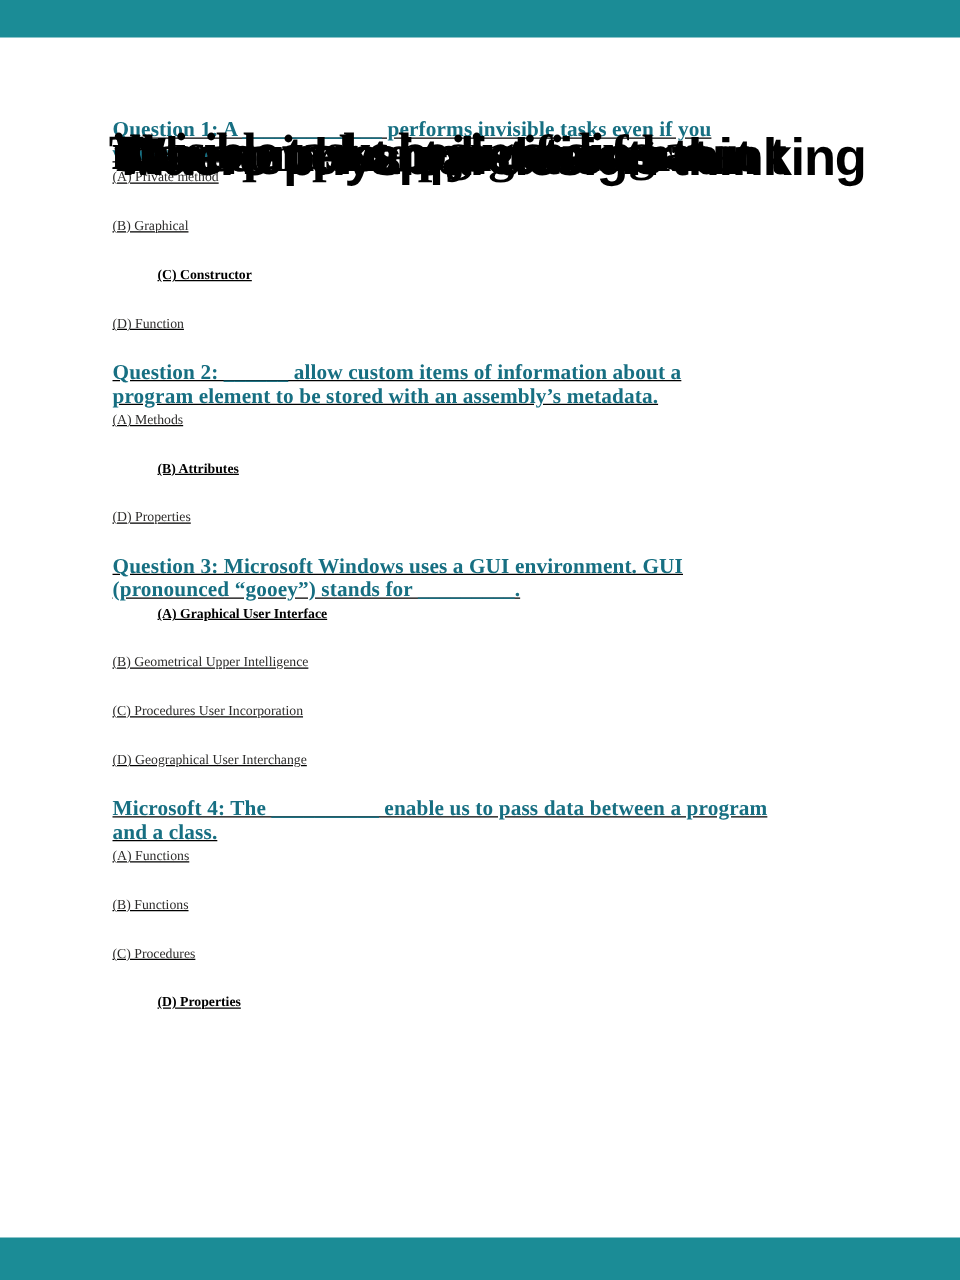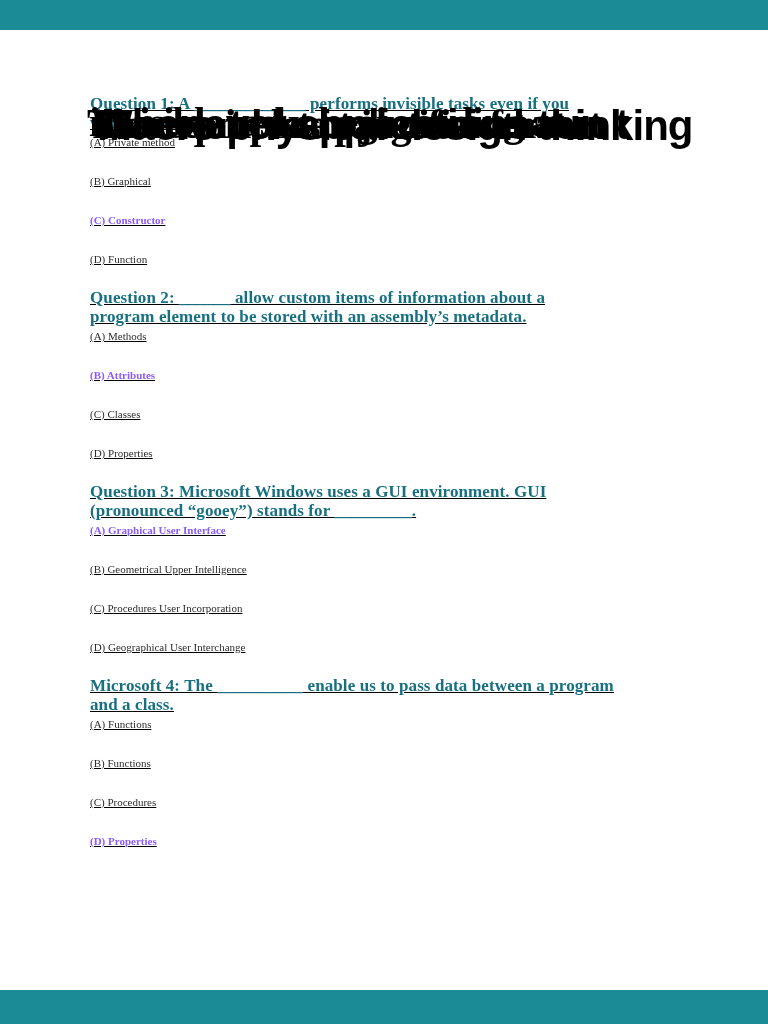--- a/index.html
+++ b/index.html
@@ -14,21 +14,21 @@
   .doc{position:absolute;left:90px;top:92px;width:600px;text-decoration:underline;}
   .question{margin:2px 0 18px 0;position:relative;}
   .q-heading{
     color:#176f82;font-weight:bold;font-size:17px;line-height:19px;
     letter-spacing:0.1px;
   }
   .q-heading .h-line{display:block;}
   .option{
     font-size:11px;line-height:20px;margin-bottom:19px;color:#2d2c2b;
   }
-  .option.bold{font-weight:bold;color:#8b5cf6;}
+  .option.bold{font-weight:bold;color:#000000;margin-left:36px;}
   
   .artifact{
     position:absolute;left:-3px;top:7px;height:52px;width:600px;
     pointer-events:none;z-index:5;
   }
   .frag{
     position:absolute;top:0;left:0;white-space:nowrap;color:#000;
     font-weight:bold;font-size:42px;line-height:46px;letter-spacing:-2px;
   }
   .frag.serif{font-family:"Liberation Serif",serif;}
@@ -64,21 +64,20 @@
     <div class="option">(D) Function</div>
   </div>
 
   <div class="question">
     <div class="q-heading">
       <span class="h-line">Question 2: ______ allow custom items of information about a</span>
       <span class="h-line">program element to be stored with an assembly’s metadata.</span>
     </div>
     <div class="option">(A) Methods</div>
     <div class="option bold">(B) Attributes</div>
-    <div class="option">(C) Classes</div>
     <div class="option">(D) Properties</div>
   </div>
 
   <div class="question">
     <div class="q-heading">
       <span class="h-line">Question 3: Microsoft Windows uses a GUI environment. GUI</span>
       <span class="h-line">(pronounced “gooey”) stands for _________.</span>
     </div>
     <div class="option bold">(A) Graphical User Interface</div>
     <div class="option">(B) Geometrical Upper Intelligence</div>

